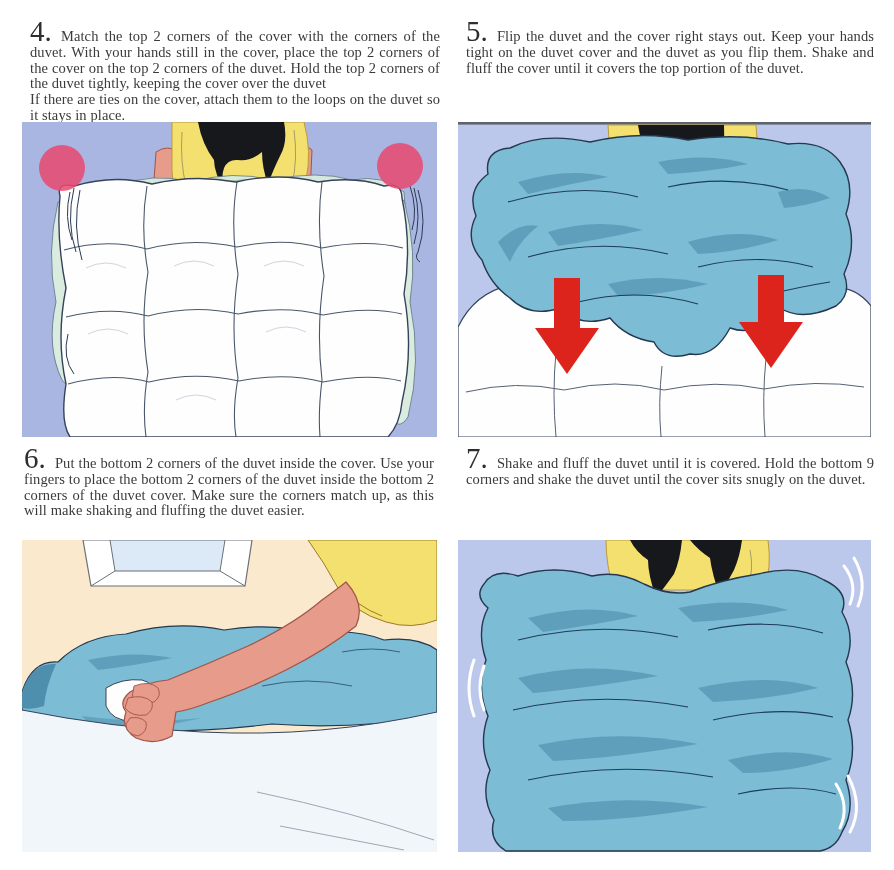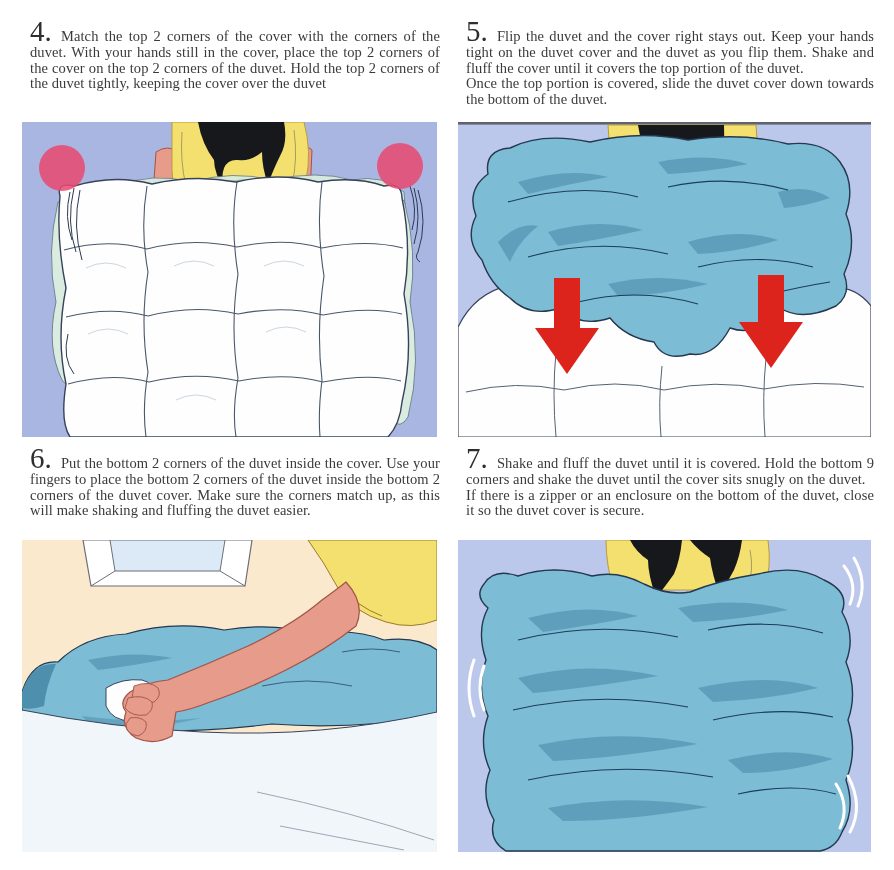--- a/index.html
+++ b/index.html
@@ -43,35 +43,34 @@
   .stroke-navy{stroke:var(--outline-navy);fill:none}
   .stroke-white{stroke:#ffffff;fill:none}
 </style>
 </head>
 <body>
 
 <div id="canvas">
 
   <div class="step-text" style="left:30px;top:24px;width:410px;">
     <span class="step-num">4.</span><span>Match the top 2 corners of the cover with the corners of the duvet. With your hands still in the cover, place the top 2 corners of the cover on the top 2 corners of the duvet. Hold the top 2 corners of the duvet tightly, keeping the cover over the duvet</span>
+    <div class="para2">If there are ties on the cover, attach them to the loops on the duvet so it stays in place.</div>
   </div>
 
   <div class="step-text" style="left:466px;top:24px;width:408px;">
     <span class="step-num">5.</span><span>Flip the duvet and the cover right stays out. Keep your hands tight on the duvet cover and the duvet as you flip them. Shake and fluff the cover until it covers the top portion of the duvet.</span>
-    <div class="para2">Once the top portion is covered, slide the duvet cover down towards the bottom of the duvet.</div>
-  </div>
-
-  <div class="step-text" style="left:30px;top:451px;width:410px;">
+  </div>
+
+  <div class="step-text" style="left:24px;top:451px;width:410px;">
     <span class="step-num">6.</span><span>Put the bottom 2 corners of the duvet inside the cover. Use your fingers to place the bottom 2 corners of the duvet inside the bottom 2 corners of the duvet cover. Make sure the corners match up, as this will make shaking and fluffing the duvet easier.</span>
     <div class="para2"></div>
   </div>
 
   <div class="step-text" style="left:466px;top:451px;width:408px;">
     <span class="step-num">7.</span><span>Shake and fluff the duvet until it is covered. Hold the bottom 9 corners and shake the duvet until the cover sits snugly on the duvet.</span>
-    <div class="para2">If there is a zipper or an enclosure on the bottom of the duvet, close it so the duvet cover is secure.</div>
   </div>
 
   <div class="illus" style="left:22px;top:122px;">
     <svg width="415" height="315" viewBox="0 0 415 315">
       <rect class="bg-periwinkle" width="415" height="315"></rect>
       <g>
         <path class="fill-skin" d="M134,30 Q146,22 156,30 L154,76 Q140,72 132,58 Z" stroke="#a05548" stroke-width="1"></path>
         <path class="fill-skin" d="M266,26 Q280,18 290,28 L288,72 Q272,70 264,56 Z" stroke="#a05548" stroke-width="1"></path>
         <path class="fill-yellow" d="M150,0 L282,0 Q290,30 284,58 Q282,74 270,78 L162,78 Q150,72 150,48 Z" stroke="#b99a3e" stroke-width="1"></path>
         <path class="stroke-navy" d="M160,10 Q158,40 164,64" stroke-width="0.8" opacity="0.5"></path>

